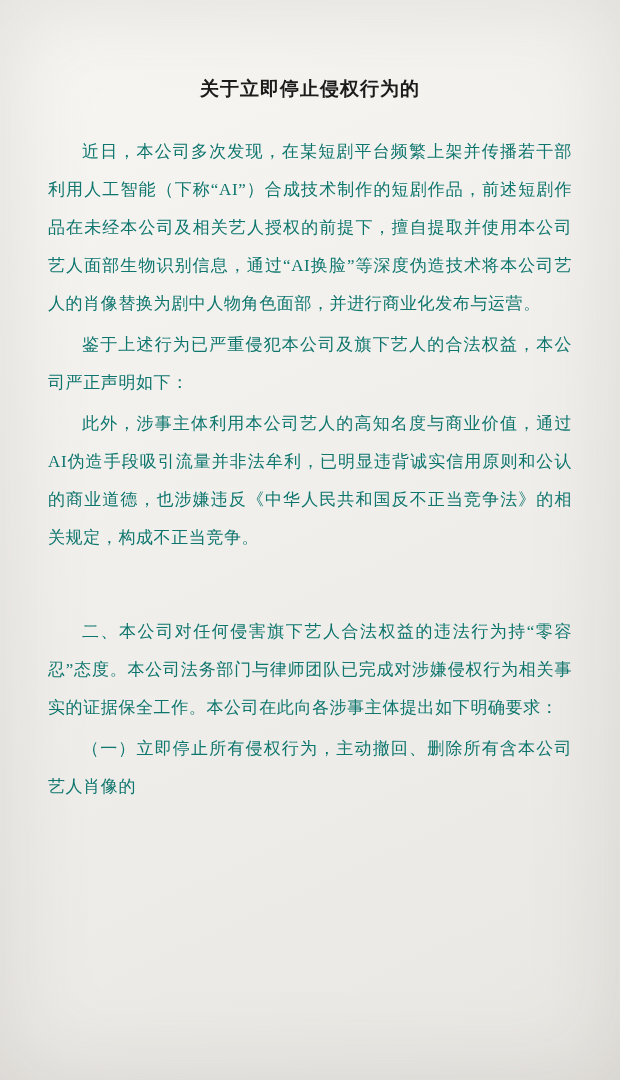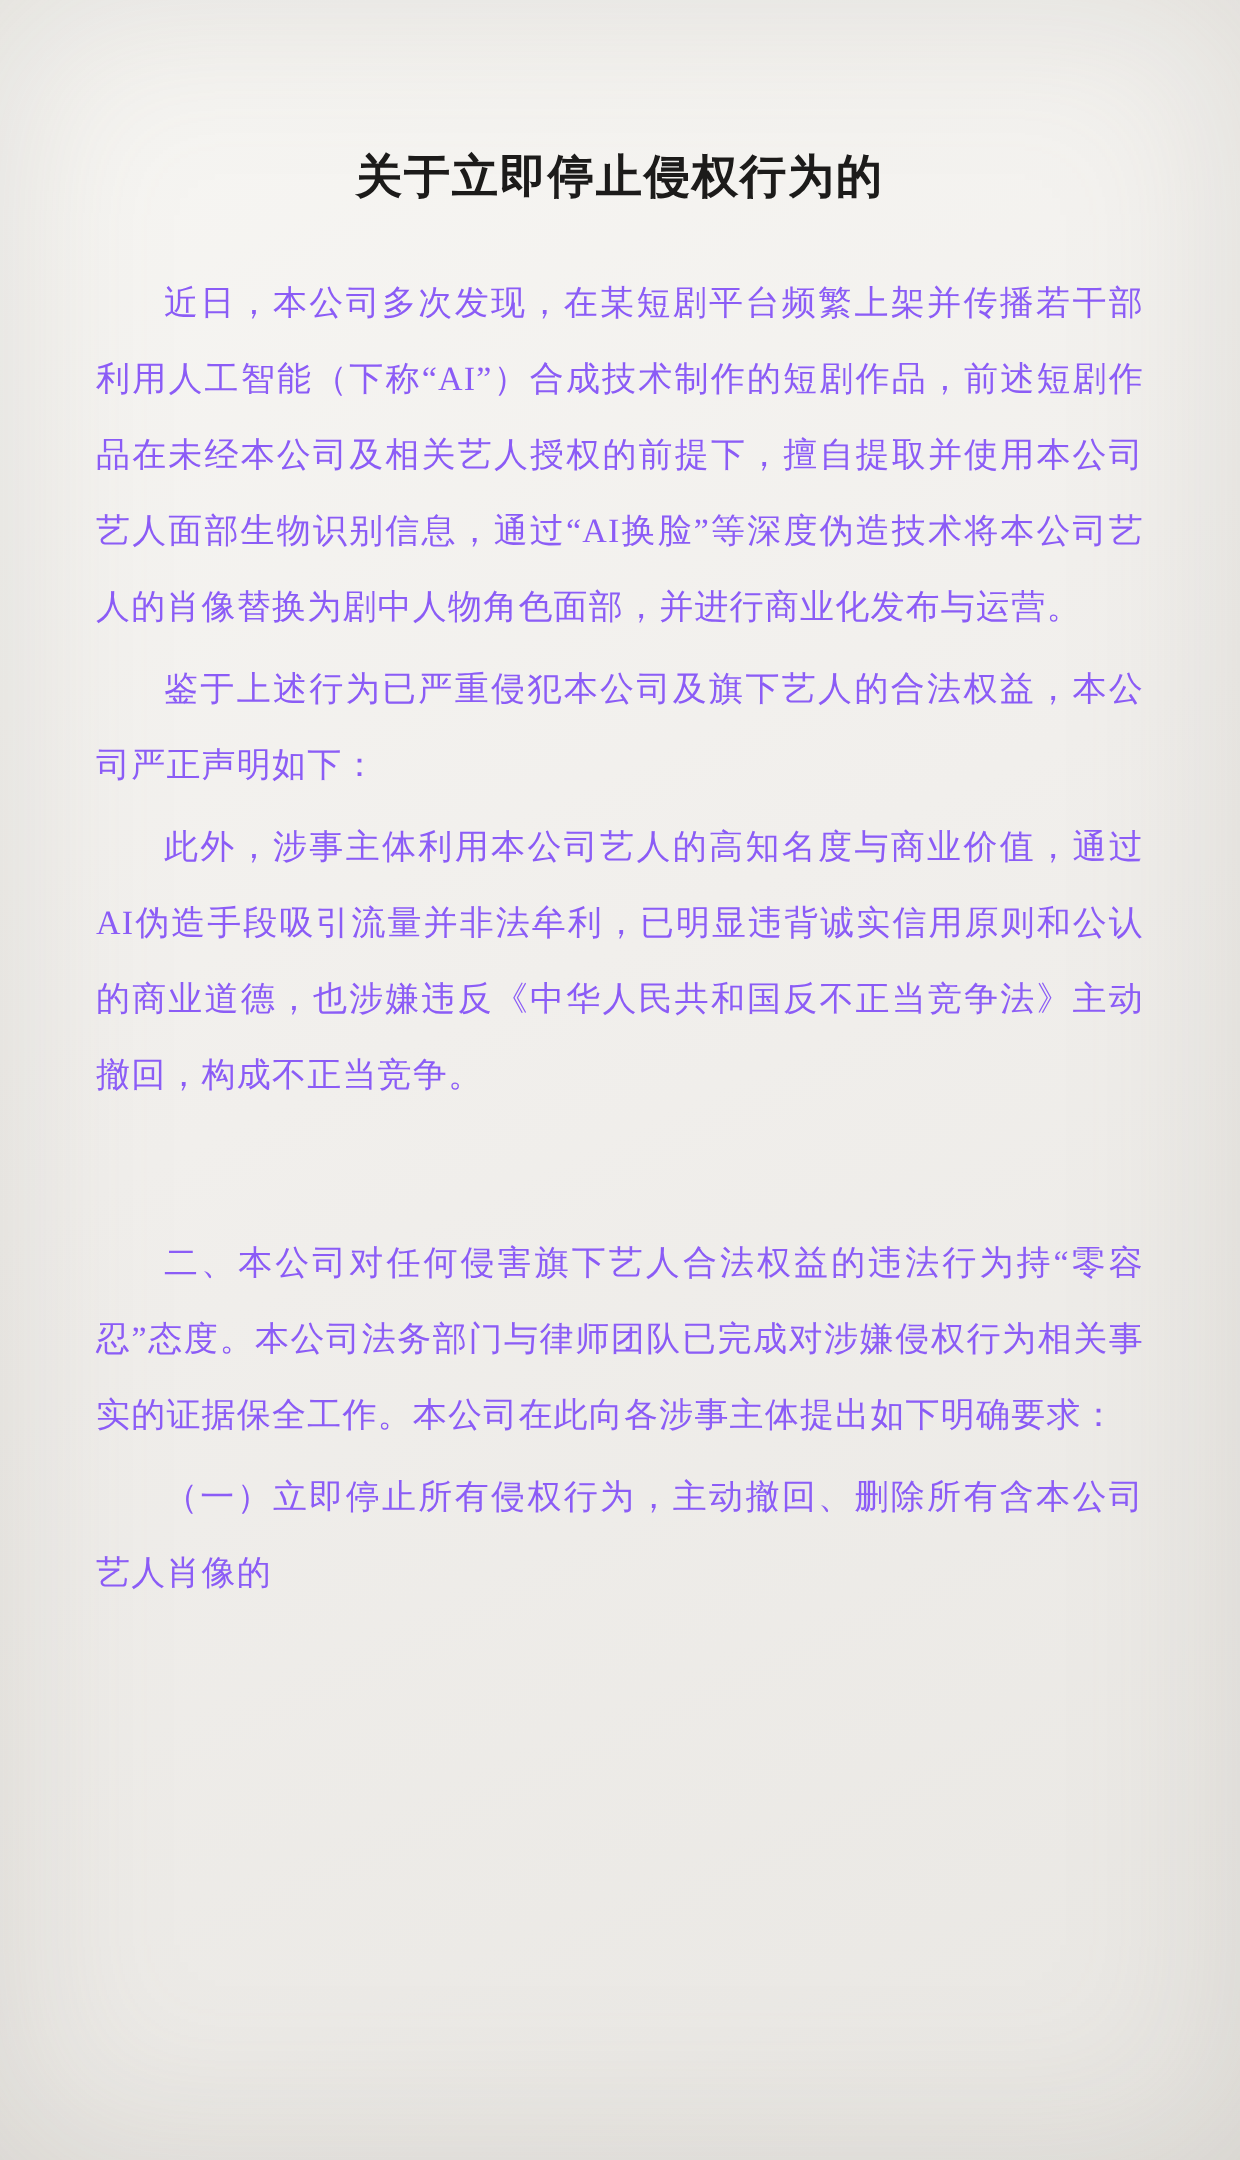--- a/index.html
+++ b/index.html
@@ -22,54 +22,54 @@
     color: #222120;
     box-shadow: inset 0 0 90px rgba(120,115,105,0.18);
   }
   .title-wrap {
     text-align: center;
     margin: 0 0 22px 0;
   }
   .title-block {
     display: inline-block;
     text-align: right;
-    font-size: 23px;
+    font-size: 19px;
     font-weight: bold;
     line-height: 45px;
     letter-spacing: 1px;
     color: #1c1b1a;
   }
   .title-line {
     display: block;
   }
   .doc-body p {
     margin: 0 0 3px 0;
     font-size: 17px;
     line-height: 38px;
     text-align: justify;
     text-indent: 2em;
     letter-spacing: 0.6px;
-    color: #8b5cf6;
+    color: #0f766e;
   }
   .doc-body p.gap-before {
     margin-top: 56px;
   }
 </style>
 </head>
 <body>
 
 <div class="page">
 
   <div class="title-wrap">
     <div class="title-block">
       <span class="title-line">关于立即停止侵权行为的</span>
     </div>
   </div>
 
   <div class="doc-body">
     <p>近日，本公司多次发现，在某短剧平台频繁上架并传播若干部利用人工智能（下称“AI”）合成技术制作的短剧作品，前述短剧作品在未经本公司及相关艺人授权的前提下，擅自提取并使用本公司艺人面部生物识别信息，通过“AI换脸”等深度伪造技术将本公司艺人的肖像替换为剧中人物角色面部，并进行商业化发布与运营。</p>
     <p>鉴于上述行为已严重侵犯本公司及旗下艺人的合法权益，本公司严正声明如下：</p>
-    <p>此外，涉事主体利用本公司艺人的高知名度与商业价值，通过AI伪造手段吸引流量并非法牟利，已明显违背诚实信用原则和公认的商业道德，也涉嫌违反《中华人民共和国反不正当竞争法》主动撤回，构成不正当竞争。</p>
+    <p>此外，涉事主体利用本公司艺人的高知名度与商业价值，通过AI伪造手段吸引流量并非法牟利，已明显违背诚实信用原则和公认的商业道德，也涉嫌违反《中华人民共和国反不正当竞争法》的相关规定，构成不正当竞争。</p>
     <p class="gap-before">二、本公司对任何侵害旗下艺人合法权益的违法行为持“零容忍”态度。本公司法务部门与律师团队已完成对涉嫌侵权行为相关事实的证据保全工作。本公司在此向各涉事主体提出如下明确要求：</p>
     <p>（一）立即停止所有侵权行为，主动撤回、删除所有含本公司艺人肖像的</p>
   </div>
 
 </div>
 
 </body></html>

